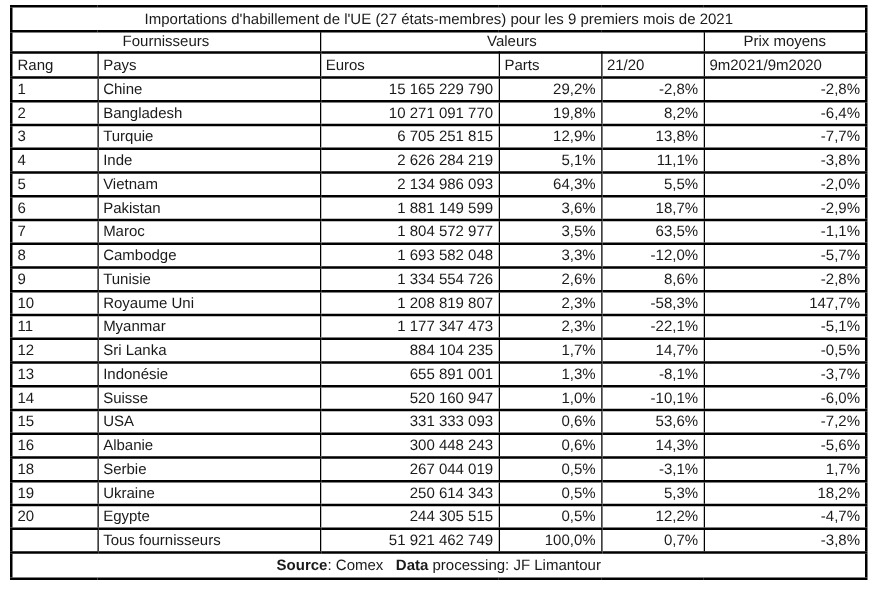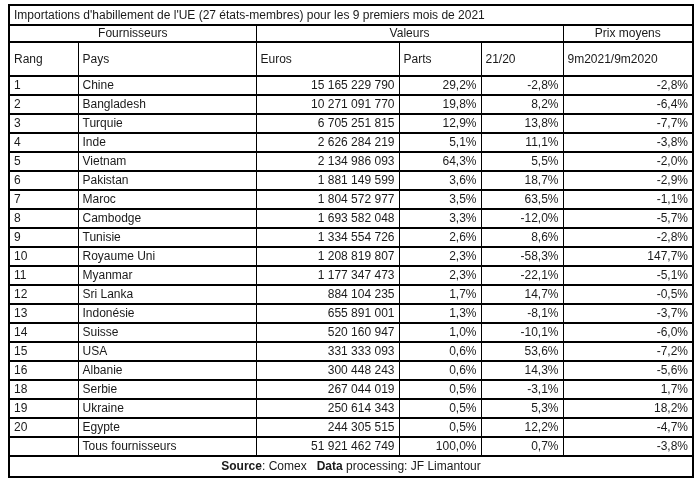--- a/index.html
+++ b/index.html
@@ -24,32 +24,32 @@
     border-top-width: 2px;
     border-bottom-width: 2px;
     padding: 0 4px;
     font-size: 12px;
     line-height: 1.25;
     white-space: nowrap;
     overflow: hidden;
     font-weight: normal;
   }
   .title-cell {
-    text-align: left;
+    text-align: center;
     font-weight: bold;
     font-size: 12.5px;
     height: 20px;
   }
   .group-th {
     font-weight: bold;
     height: 17px;
   }
   .col-th {
     font-weight: bold;
-    height: 34px;
+    height: 20px;
   }
   tbody td { height: 19px; }
   .align-left   { text-align: left; }
   .align-center { text-align: left; }
   .align-right  { text-align: right; }
   .footer-cell {
     text-align: center;
     height: 21px;
     font-size: 12.5px;
   }

